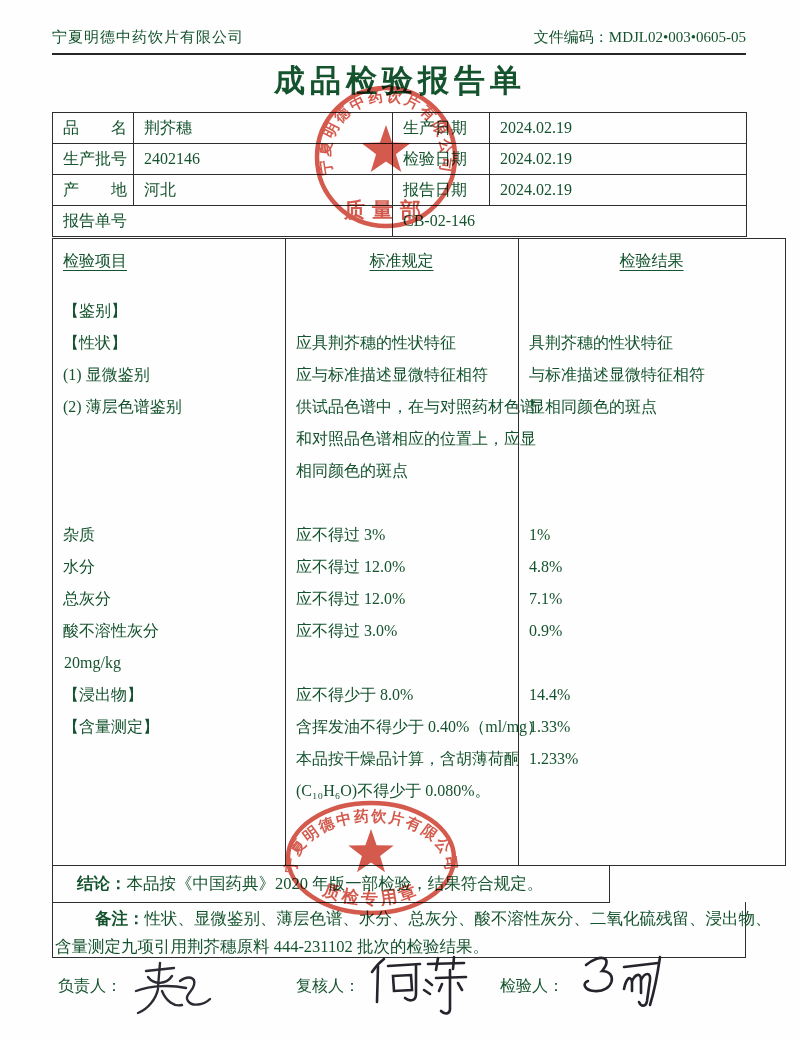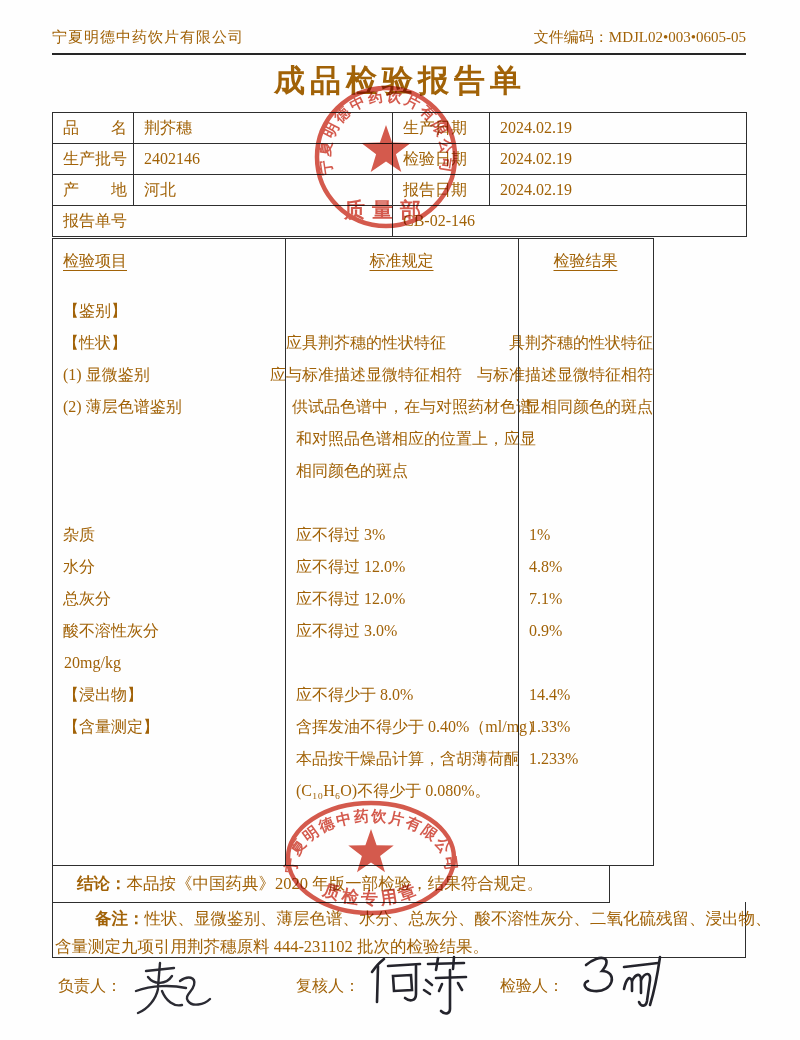--- a/index.html
+++ b/index.html
@@ -1,30 +1,30 @@
 <!DOCTYPE html>
 <html><head>
 <meta charset="utf-8">
 <style>
   html,body{margin:0;padding:0;background:#e8e8e8;}
   .page{
     position:relative;width:800px;height:1040px;background:#fefefe;
-    font-family:"Liberation Serif","DejaVu Serif",serif;color:#a16207;overflow:hidden;
+    font-family:"Liberation Serif","DejaVu Serif",serif;color:#14532d;overflow:hidden;
   }
   .abs{position:absolute;}
   
   .company{left:52px;top:28px;font-size:15px;letter-spacing:1px;}
   .filecode{right:54px;top:28px;font-size:15px;}
   .header-rule{left:52px;top:53px;width:694px;height:2px;background:#262626;}
   .doc-title{left:0;top:60px;width:800px;text-align:center;font-size:31px;font-weight:bold;letter-spacing:5px;}
   
   table.info{border-collapse:collapse;table-layout:fixed;left:52px;top:112px;width:694px;position:absolute;}
   table.info td{border:1.3px solid #2e2e2e;height:30px;font-size:16px;padding:0 0 0 10px;white-space:nowrap;overflow:visible;}
   
-  .main-table{left:52px;top:238px;width:602px;height:628px;border:1.3px solid #2e2e2e;box-sizing:border-box;}
+  .main-table{left:52px;top:238px;width:734px;height:628px;border:1.3px solid #2e2e2e;box-sizing:border-box;}
   .vline{position:absolute;top:0;bottom:0;width:1.3px;background:#2e2e2e;}
   .vl1{left:232px;} .vl2{left:465px;}
   .thead{display:flex;height:56px;font-size:16px;}
   .thead .hc{padding-top:12px;box-sizing:border-box;}
   .thead .hc span{text-decoration:underline;text-underline-offset:4px;}
   .hc1{width:232px;padding-left:10px;}
   .hc2{width:233px;text-align:center;}
   .hc3{flex:1;text-align:center;}
   .trow{display:flex;height:32px;line-height:32px;font-size:16px;}
   .tc{box-sizing:border-box;white-space:nowrap;overflow:visible;}

